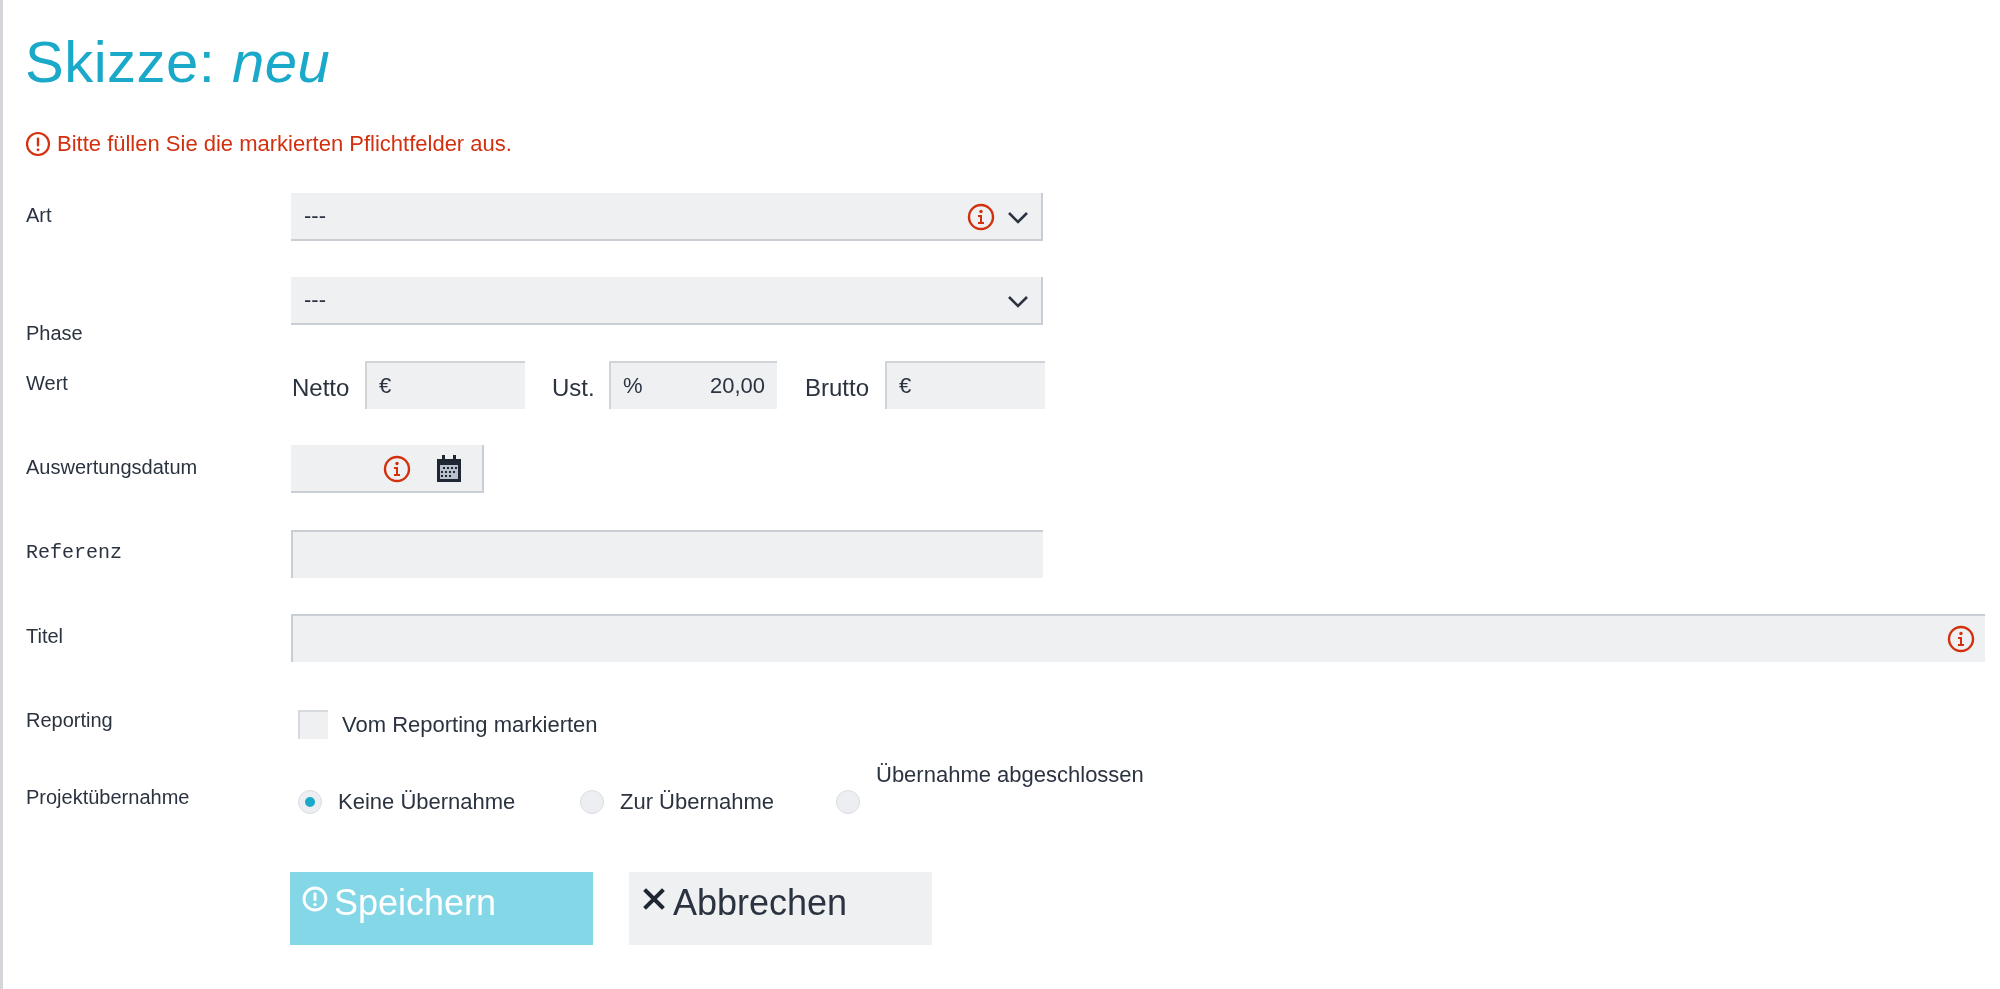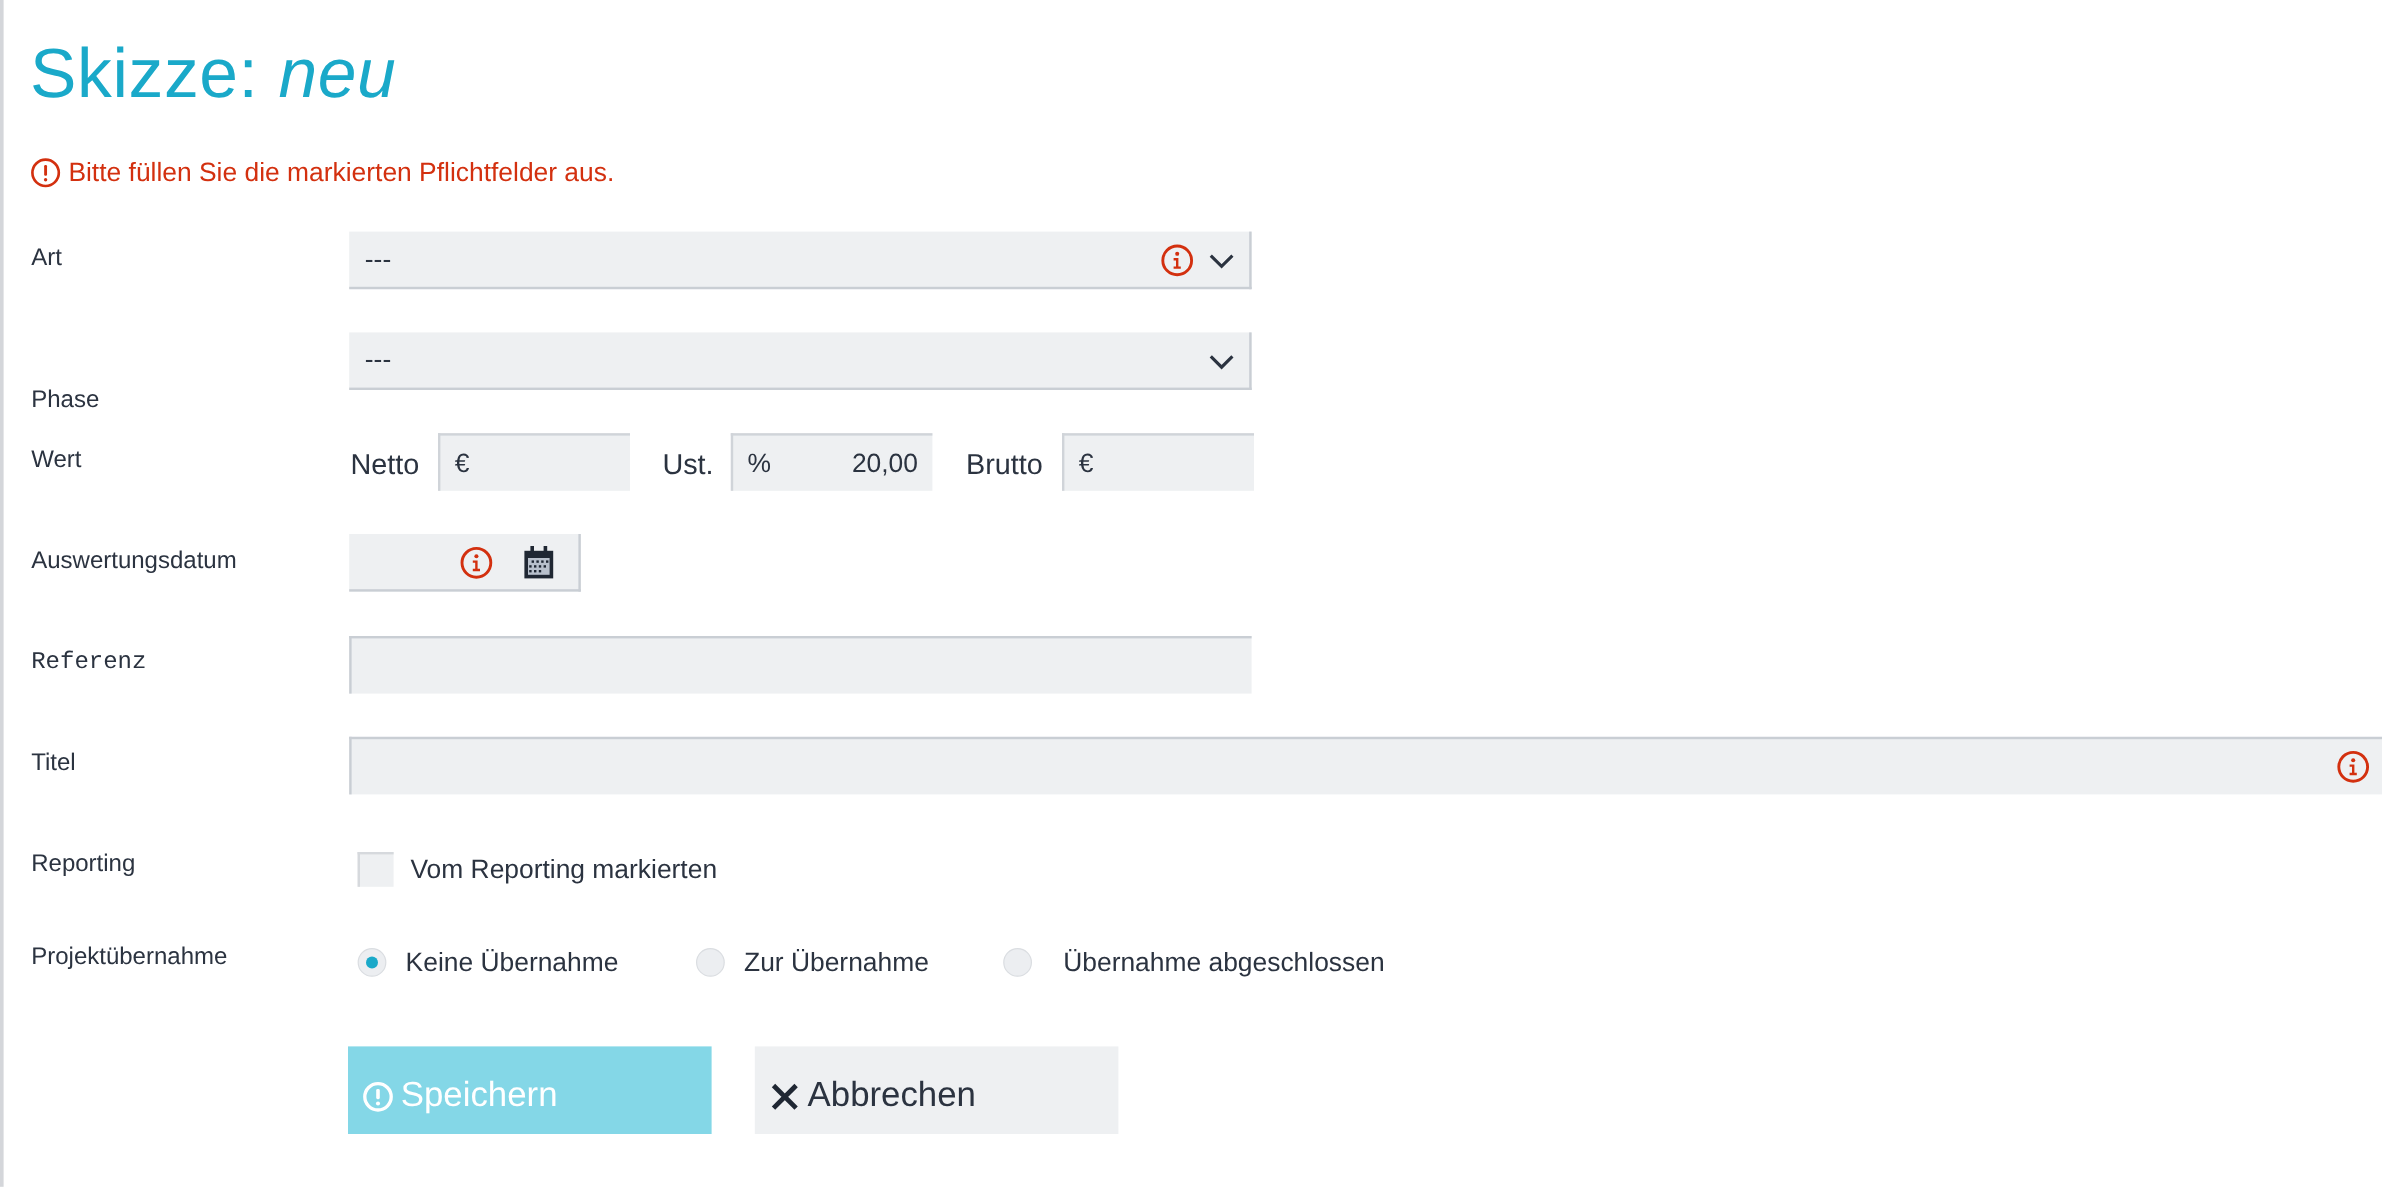--- a/index.html
+++ b/index.html
@@ -20,21 +20,21 @@
   .info { position: absolute; width: 28px; height: 28px; }
   .inline-label { position: absolute; font-size: 24px; color: #2b3340; }
   .unit { position: absolute; left: 12px; top: 10px; font-size: 22px; color: #2b3340; }
   .num { position: absolute; right: 12px; top: 10px; font-size: 22px; color: #2b3340; }
   .plain { border-top: 2px solid #c9ced4; border-left: 2px solid #c9ced4; border-bottom: none; border-right: none; }
   .date { border-top: none; border-left: none; border-bottom: 2px solid #c9ced4; border-right: 2px solid #c9ced4; }
   .checkbox { position: absolute; left: 298px; top: 710px; width: 30px; height: 29px; background: #eef0f2; box-sizing: border-box; border-top: 2px solid #d6d9dd; border-left: 2px solid #d6d9dd; }
   .opt-label { position: absolute; font-size: 22px; color: #2b3340; }
   .radio { position: absolute; width: 24px; height: 24px; border-radius: 50%; background: #eceef1; box-sizing: border-box; border: 1px solid #dadde1; }
   .radio.checked::after { content: ""; position: absolute; left: 6px; top: 6px; width: 10px; height: 10px; border-radius: 50%; background: #1aa9c9; }
-  .btn { position: absolute; top: 872px; height: 73px; box-sizing: border-box; font-size: 29px; display: flex; align-items: flex-start; padding-top: 25px; }
+  .btn { position: absolute; top: 872px; height: 73px; box-sizing: border-box; font-size: 36px; display: flex; align-items: flex-start; padding-top: 10px; }
   .btn-save { left: 290px; width: 303px; background: #84d7e7; color: #ffffff; padding-left: 12px; }
   .btn-cancel { left: 597px; width: 303px; background: #eef0f2; color: #2b3340; padding-left: 12px; margin-left: 32px; }
   .btn .bico { width: 26px; height: 26px; margin-right: 6px; margin-top: 4px; }
 </style>
 </head>
 <body>
 
 <div class="left-border"></div>
 
 <h1 class="title">
@@ -135,21 +135,21 @@
 <div class="label" style="top:709px;">Reporting</div>
 <div class="checkbox"></div>
 <div class="opt-label" style="left:342px; top:712px;">Vom Reporting markierten</div>
 
 <div class="label" style="top:786px;">Projektübernahme</div>
 <div class="radio checked" style="left:298px; top:790px;"></div>
 <div class="opt-label" style="left:338px; top:789px;">Keine Übernahme</div>
 <div class="radio" style="left:580px; top:790px;"></div>
 <div class="opt-label" style="left:620px; top:789px;">Zur Übernahme</div>
 <div class="radio" style="left:836px; top:790px;"></div>
-<div class="opt-label" style="left:876px; top:789px;margin-left:10px;">Übernahme abgeschlossen</div>
+<div class="opt-label" style="left:876px; top:762px;">Übernahme abgeschlossen</div>
 
 <div class="btn btn-save">
   <svg class="bico" viewBox="0 0 26 26">
     <circle cx="13" cy="13" r="11" fill="none" stroke="#ffffff" stroke-width="2.8"></circle>
     <rect x="11.5" y="6.5" width="3" height="8.5" rx="1.2" fill="#ffffff"></rect>
     <circle cx="13" cy="18.6" r="1.7" fill="#ffffff"></circle>
   </svg>
   <span>Speichern</span>
 </div>
 <div class="btn btn-cancel">

